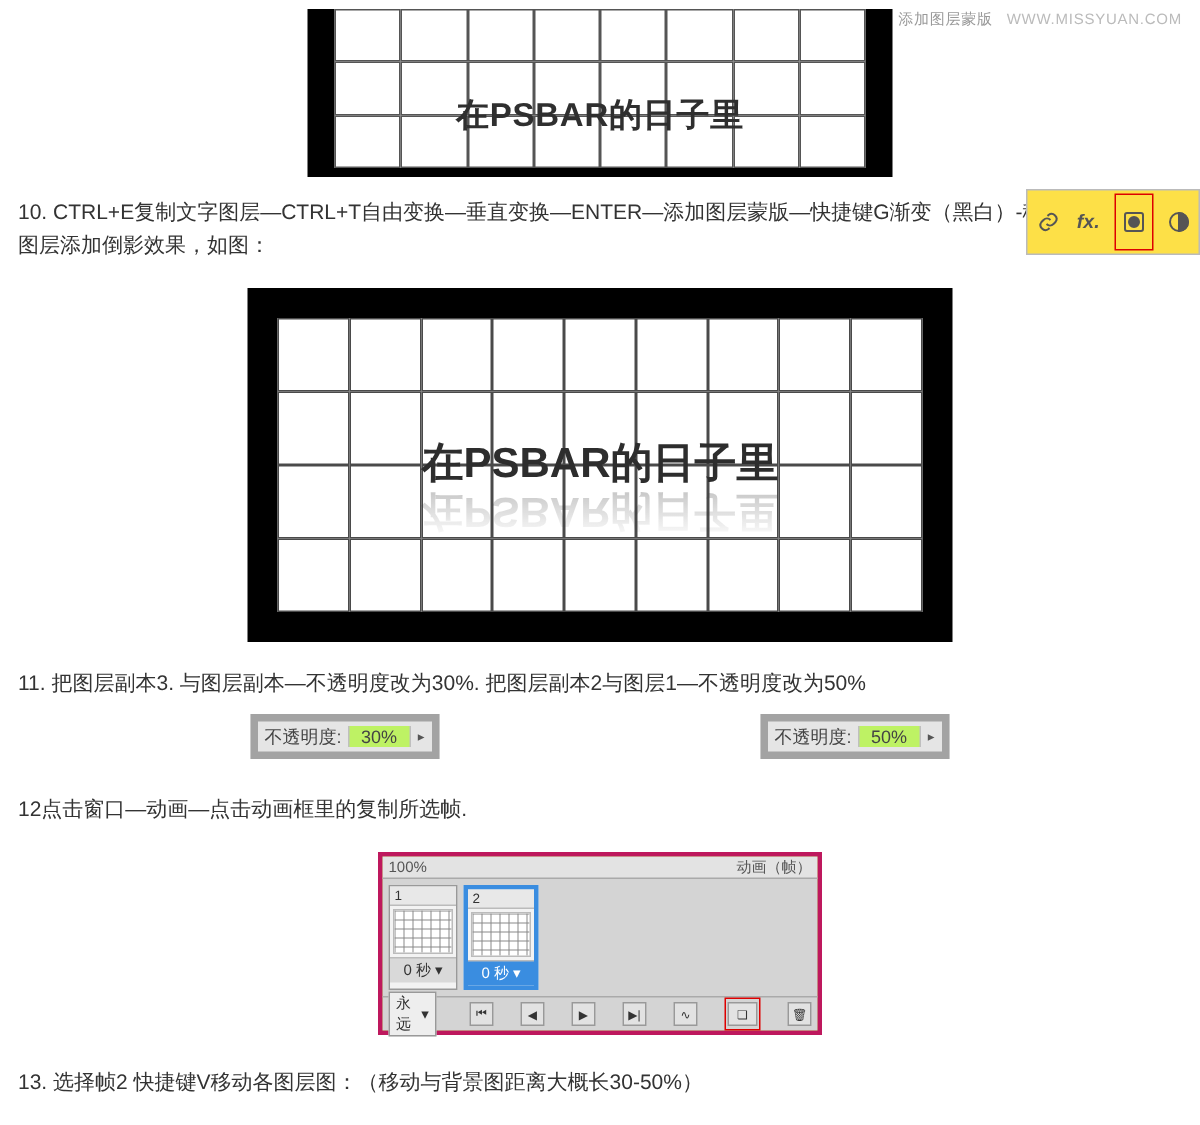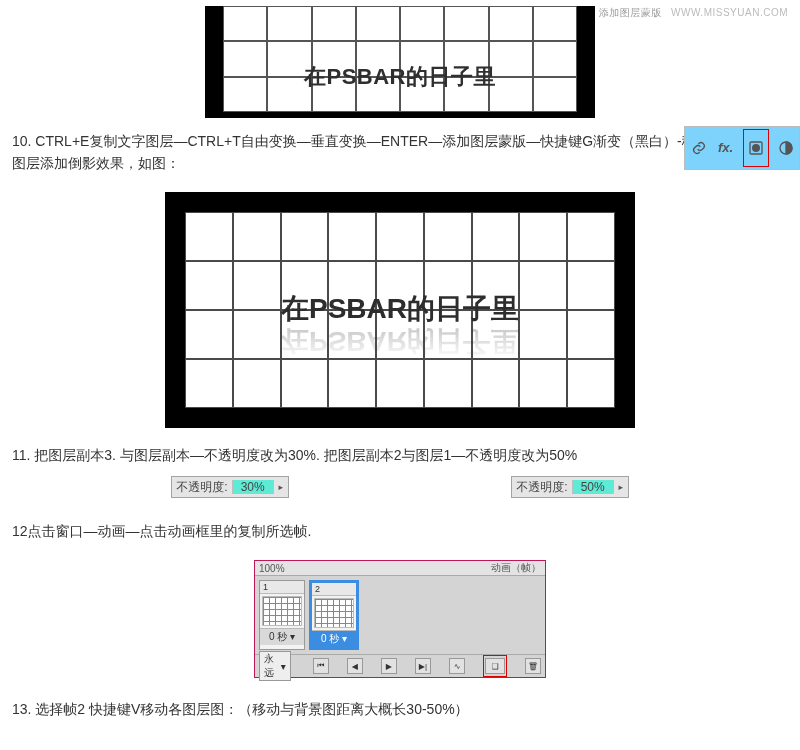--- a/index.html
+++ b/index.html
@@ -59,21 +59,21 @@
     margin: 12px 12px 0 12px;
     line-height: 22px;
     position: relative;
   }
   .icon-strip {
     position: absolute;
     top: -4px;
     right: -12px;
     width: 114px;
     height: 42px;
-    background: #7dd3fc;
+    background: #fde047;
     border: 1px solid #bbb;
     display: flex;
     align-items: center;
     justify-content: space-around;
   }
   .mini-icon {
     width: 20px; height: 20px;
     display: flex; align-items: center; justify-content: center;
     font-size: 13px; color: #555;
   }
@@ -133,47 +133,47 @@
   .opacity-row {
     margin: 10px 0 0 0;
     display: flex;
     justify-content: space-around;
     padding: 0 60px;
   }
   .opacity-widget {
     display: inline-flex;
     align-items: center;
     background: #e5e5e5;
-    border: 1px solid #a3a3a3;
+    border: 5px solid #a3a3a3;
     height: 20px;
     font-size: 12px;
     color: #444;
     justify-content: space-between;
   }
   .opacity-widget .lbl { padding: 0 4px; background:#e5e5e5; }
   .opacity-widget .val {
-    background:#5eead4; border-left:1px solid #bfbfbf; border-right:1px solid #bfbfbf;
+    background:#bef264; border-left:1px solid #bfbfbf; border-right:1px solid #bfbfbf;
     padding: 0 8px;
   }
   .opacity-widget .arrow {
     width: 14px; text-align:center; font-size:9px; color:#555;
   }
 
   
   .step12 {
     margin: 22px 12px 0 12px;
     line-height: 22px;
   }
 
   
   .anim-panel {
     margin: 18px auto 4px;
     width: 290px;
     background: #a16207;
-    border: 1px solid #be185d;
+    border: 3px solid #be185d;
     font-size: 11px;
     color: #333;
   }
   .anim-top {
     height: 14px;
     border-bottom:1px solid #aaa;
     display:flex; align-items:center;
     padding: 0 4px;
     font-size:10px;
     color:#555;

